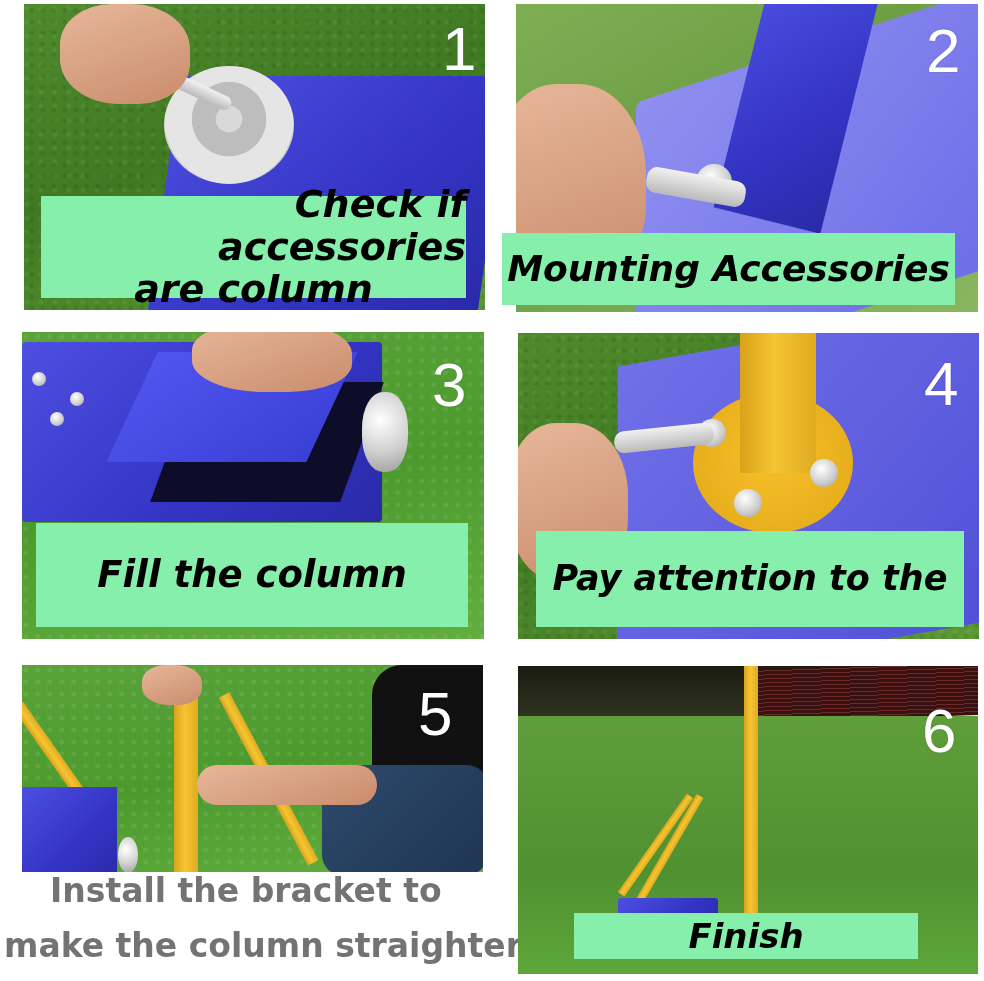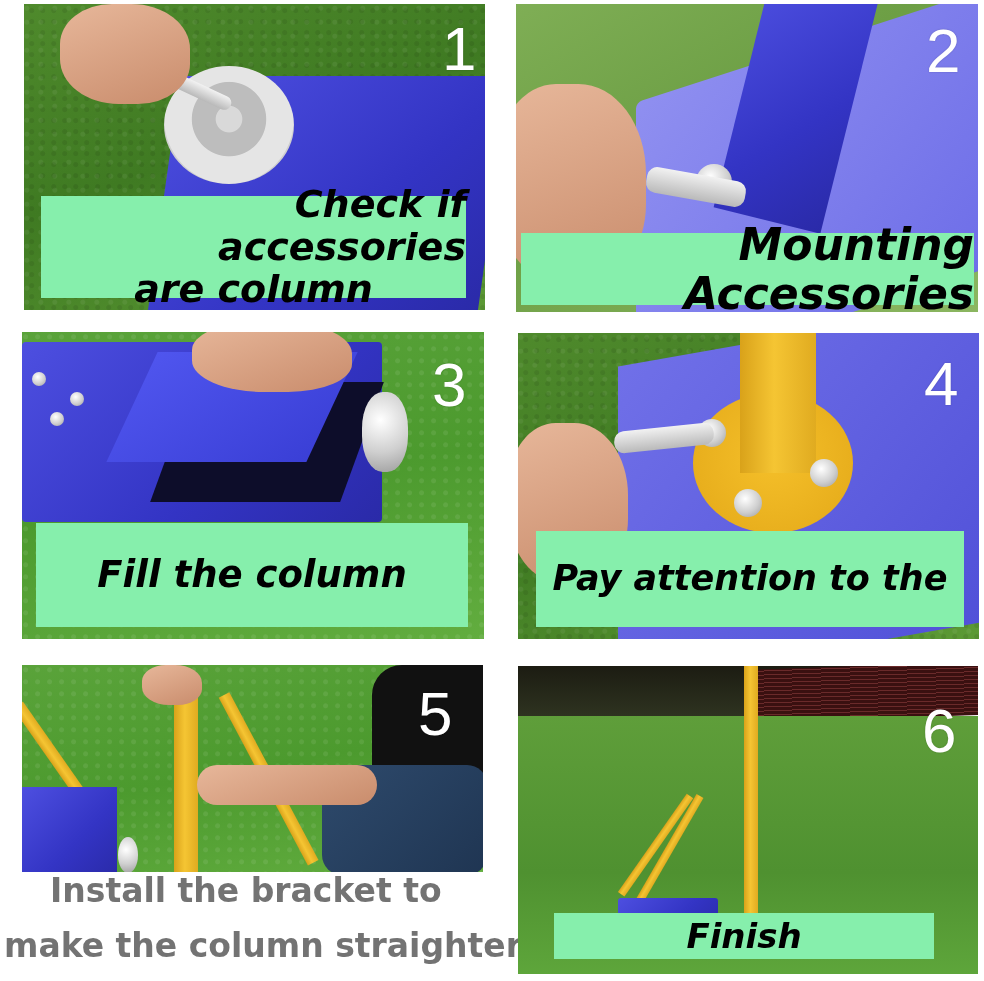--- a/index.html
+++ b/index.html
@@ -49,21 +49,21 @@
 </div>
 
 <div class="panel grass-blur" style="left:516px; top:4px; width:462px; height:308px;">
   <div class="blue-light" style="left:120px; top:40px; width:360px; height:280px; transform: skewY(-18deg); border-radius:6px;"></div>
   <div class="blue" style="left:225px; top:-20px; width:110px; height:240px; transform: rotate(14deg);"></div>
   <div class="metal" style="left:180px; top:160px; width:36px; height:36px;"></div>
   <div class="wrench" style="left:130px; top:170px; width:100px; height:26px; transform: rotate(10deg);"></div>
   <div class="skin" style="left:-20px; top:80px; width:150px; height:200px;"></div>
   <div class="num" style="left:410px; top:16px;">2</div>
 </div>
-<div class="caption" style="left:521px; top:233px; width:453px; height:72px; font-size:44px;">Mounting Accessories</div>
+<div class="caption" style="left:502px; top:233px; width:453px; height:72px; font-size:36px;">Mounting Accessories</div>
 
 <div class="panel grass-bright" style="left:22px; top:332px; width:462px; height:307px;">
   <div class="blue" style="left:0px; top:10px; width:360px; height:180px; border-radius:4px;"></div>
   <div style="position:absolute; left:150px; top:50px; width:190px; height:120px; background:#0d0d2a; transform: skewX(-20deg);"></div>
   <div class="blue-light" style="left:110px; top:20px; width:200px; height:110px; transform: skewX(-25deg); background: linear-gradient(135deg,#4f55ee,#3a3fd6);"></div>
   <div class="metal" style="left:340px; top:60px; width:46px; height:80px; border-radius:45%;"></div>
   <div class="metal" style="left:10px; top:40px; width:14px; height:14px;"></div>
   <div class="metal" style="left:48px; top:60px; width:14px; height:14px;"></div>
   <div class="metal" style="left:28px; top:80px; width:14px; height:14px;"></div>
   <div class="skin" style="left:170px; top:-10px; width:160px; height:70px;"></div>
@@ -104,13 +104,13 @@
 <div class="panel grass-bright" style="left:518px; top:666px; width:460px; height:308px;">
   <div style="position:absolute; left:0; top:0; width:460px; height:50px; background: linear-gradient(180deg,#1c1c12,#2e3320);"></div>
   <div style="position:absolute; left:230px; top:0; width:232px; height:58px; background: repeating-linear-gradient(0deg, #3a1010 0 3px, #6a2a2a 3px 4px), #3a1010; border-bottom:5px solid #ffffff; transform: skewY(-2deg);"></div>
   <div style="position:absolute; left:0; top:50px; width:460px; height:260px; background: linear-gradient(180deg,#5f9e3a,#4f9130 60%,#5ea63b);"></div>
   <div class="yellow" style="left:226px; top:0; width:14px; height:250px;"></div>
   <div class="yellow" style="left:168px; top:130px; width:8px; height:120px; transform: rotate(35deg); transform-origin: top;"></div>
   <div class="yellow" style="left:178px; top:130px; width:8px; height:120px; transform: rotate(30deg); transform-origin: top;"></div>
   <div class="blue" style="left:100px; top:232px; width:100px; height:36px; border-radius:3px;"></div>
   <div class="num" style="left:404px; top:34px;">6</div>
 </div>
-<div class="caption" style="left:554px; top:913px; width:380px; height:46px; font-size:34px;">Finish</div>
+<div class="caption" style="left:574px; top:913px; width:344px; height:46px; font-size:34px;">Finish</div>
 
 </body></html>

